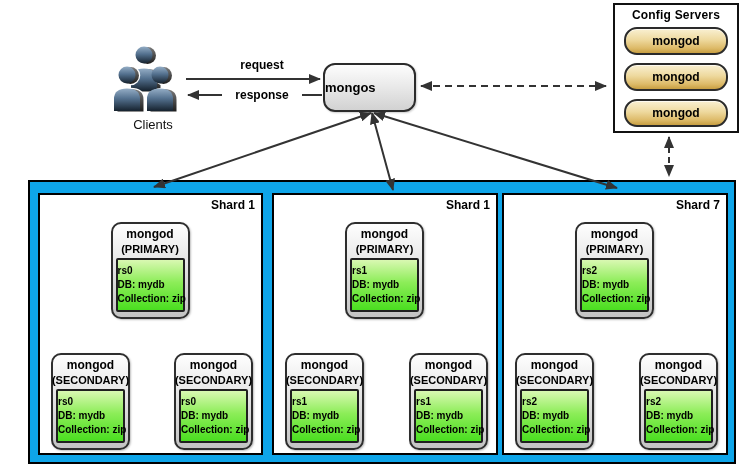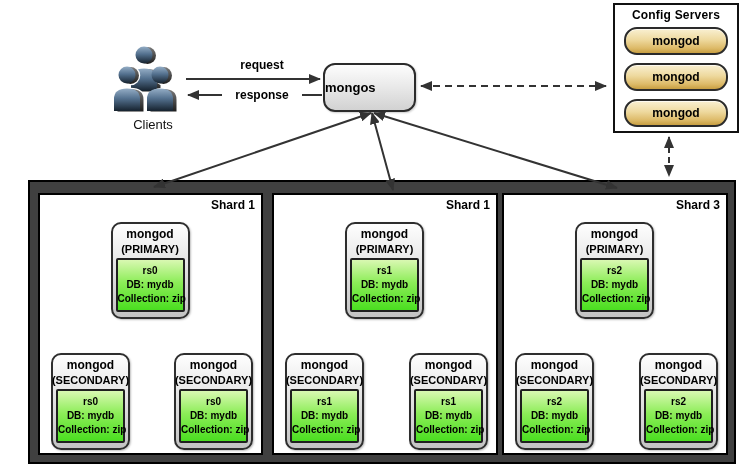--- a/index.html
+++ b/index.html
@@ -3,21 +3,21 @@
 <meta charset="utf-8">
 <style>
   html,body{margin:0;padding:0;background:#fff;}
   #stage{
     position:relative;width:741px;height:472px;background:#fff;overflow:hidden;
     font-family:"Liberation Sans",sans-serif;color:#000;
   }
   
   .outer-box{
     position:absolute;left:28px;top:180px;width:708px;height:284px;
-    border:2px solid #000;box-sizing:border-box;background:#404040;
+    border:2px solid #000;box-sizing:border-box;background:#0ea5e9;
   }
   .shard{
     position:absolute;top:11px;height:262px;width:225px;
     border:2px solid #000;box-sizing:border-box;background:#fff;
   }
   .shard.s1{left:8px;}
   .shard.s2{left:242px;width:226px;}
   .shard.s3{left:472px;width:226px;}
   .shard-label{
     position:absolute;top:3px;right:6px;
@@ -35,21 +35,21 @@
   .node.sec-left{left:11px;top:158px;}
   .node.sec-right{right:8px;top:158px;}
   .node-name{font:bold 12px/15px "Liberation Sans",sans-serif;white-space:nowrap;}
   .node-role{font:bold 11px/14px "Liberation Sans",sans-serif;white-space:nowrap;}
   .replica{
     margin-top:2px;width:69px;height:54px;box-sizing:border-box;
     border:2px solid #1f1f1f;border-radius:2px;
     background:linear-gradient(#d9f8b2,#8ced58 45%,#4ade20);
     display:flex;flex-direction:column;justify-content:center;
   }
-  .rep-line{font:bold 10px/14px "Liberation Sans",sans-serif;text-align:center;white-space:nowrap;}
+  .rep-line{font:bold 10px/14px "Liberation Sans",sans-serif;white-space:nowrap;}
   
   .mongos{
     position:absolute;left:323px;top:63px;width:93px;height:49px;box-sizing:border-box;
     border:2px solid #2b2b2b;border-radius:12px;
     background:linear-gradient(#fdfdfd,#e6e6e6 55%,#d2d2d2);
     display:flex;align-items:center;justify-content:flex-start;
     font:bold 13px/16px "Liberation Sans",sans-serif;
     box-shadow:1px 1px 2px rgba(0,0,0,0.2);
   }
   
@@ -210,21 +210,21 @@
         <div class="node-role">(SECONDARY)</div>
         <div class="replica">
           <div class="rep-line">rs1</div>
           <div class="rep-line">DB: mydb</div>
           <div class="rep-line">Collection: zip</div>
         </div>
       </div>
     </div>
 
     <div class="shard s3">
-      <div class="shard-label">Shard 3</div>
+      <div class="shard-label">Shard 7</div>
       <div class="node primary">
         <div class="node-name">mongod</div>
         <div class="node-role">(PRIMARY)</div>
         <div class="replica">
           <div class="rep-line">rs2</div>
           <div class="rep-line">DB: mydb</div>
           <div class="rep-line">Collection: zip</div>
         </div>
       </div>
       <div class="node sec-left">

